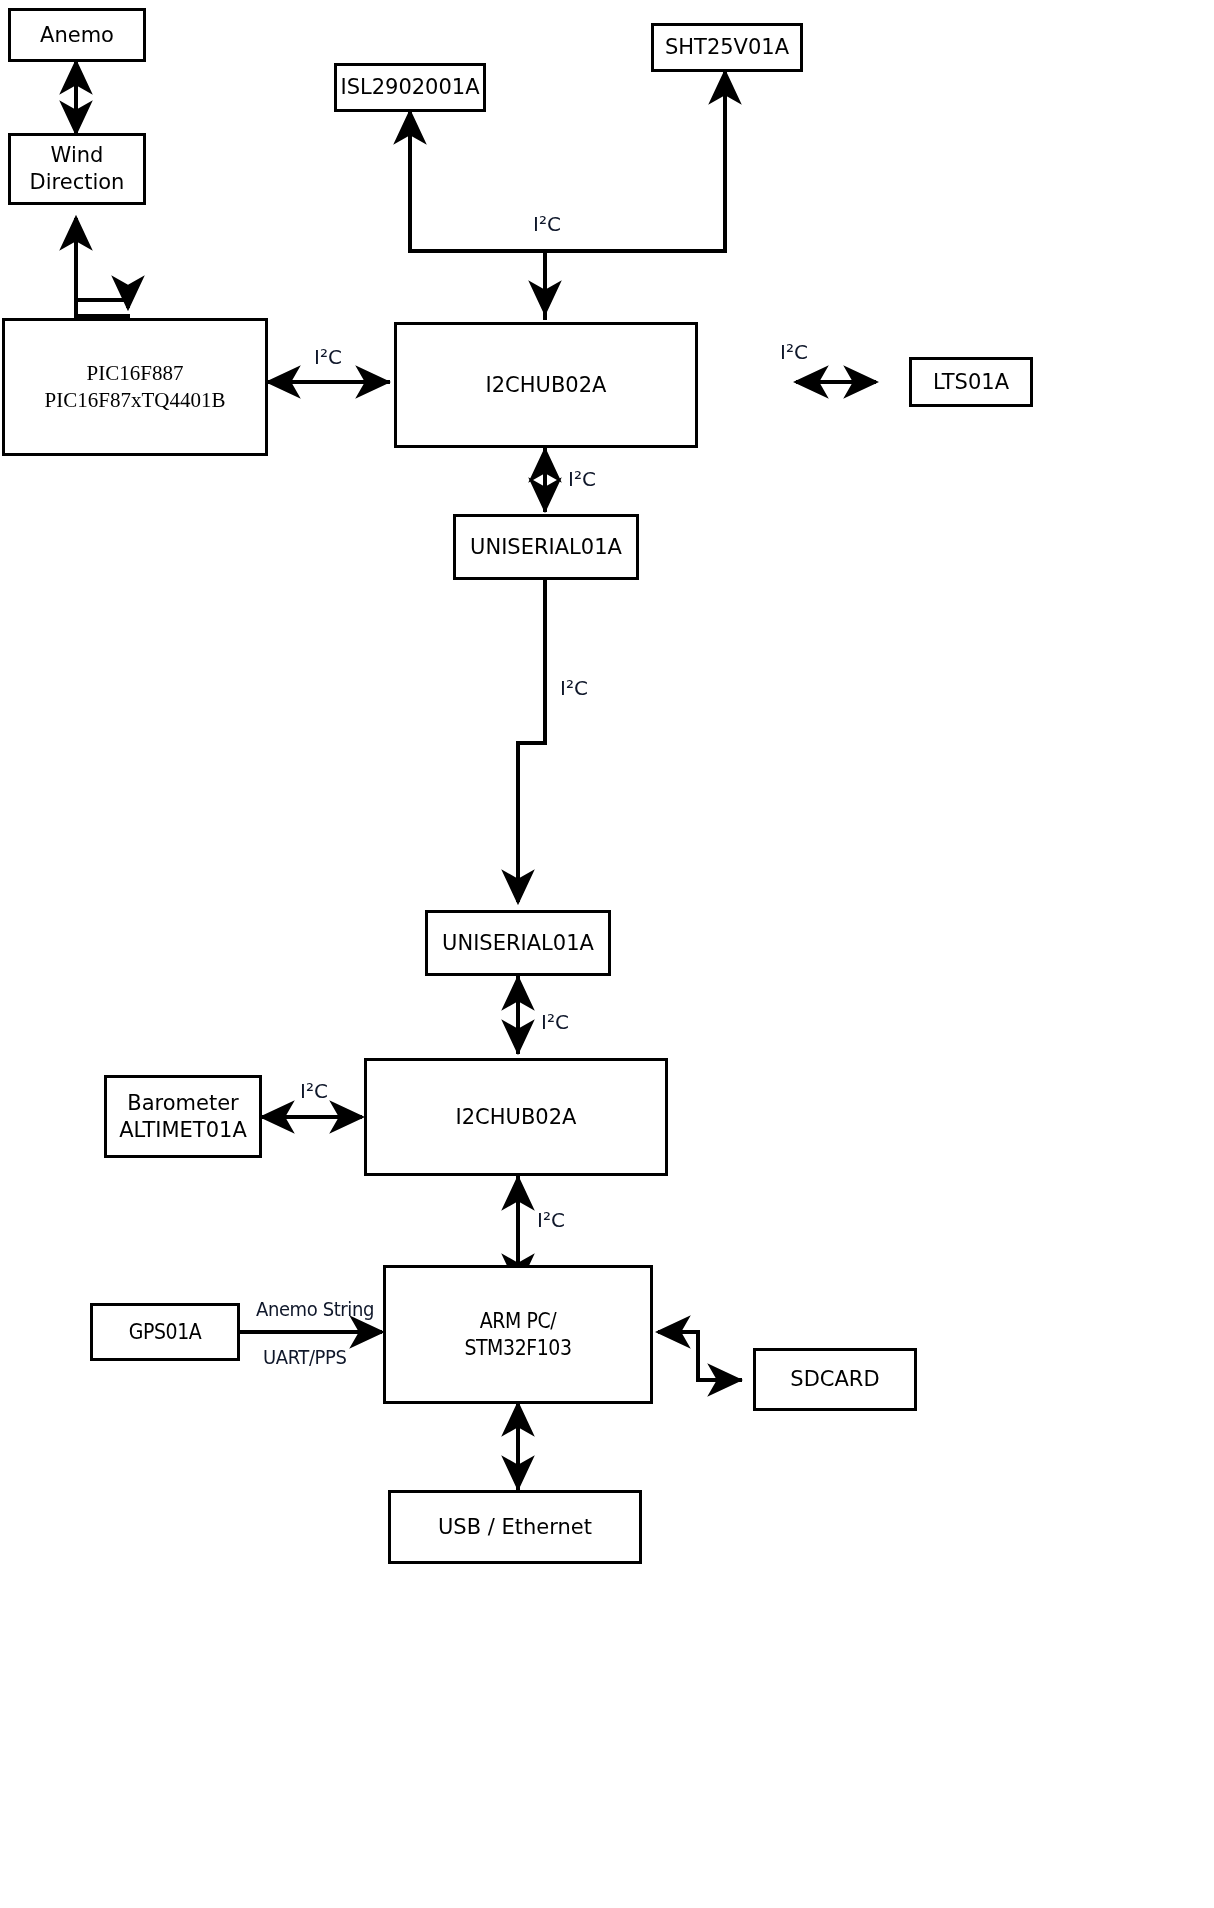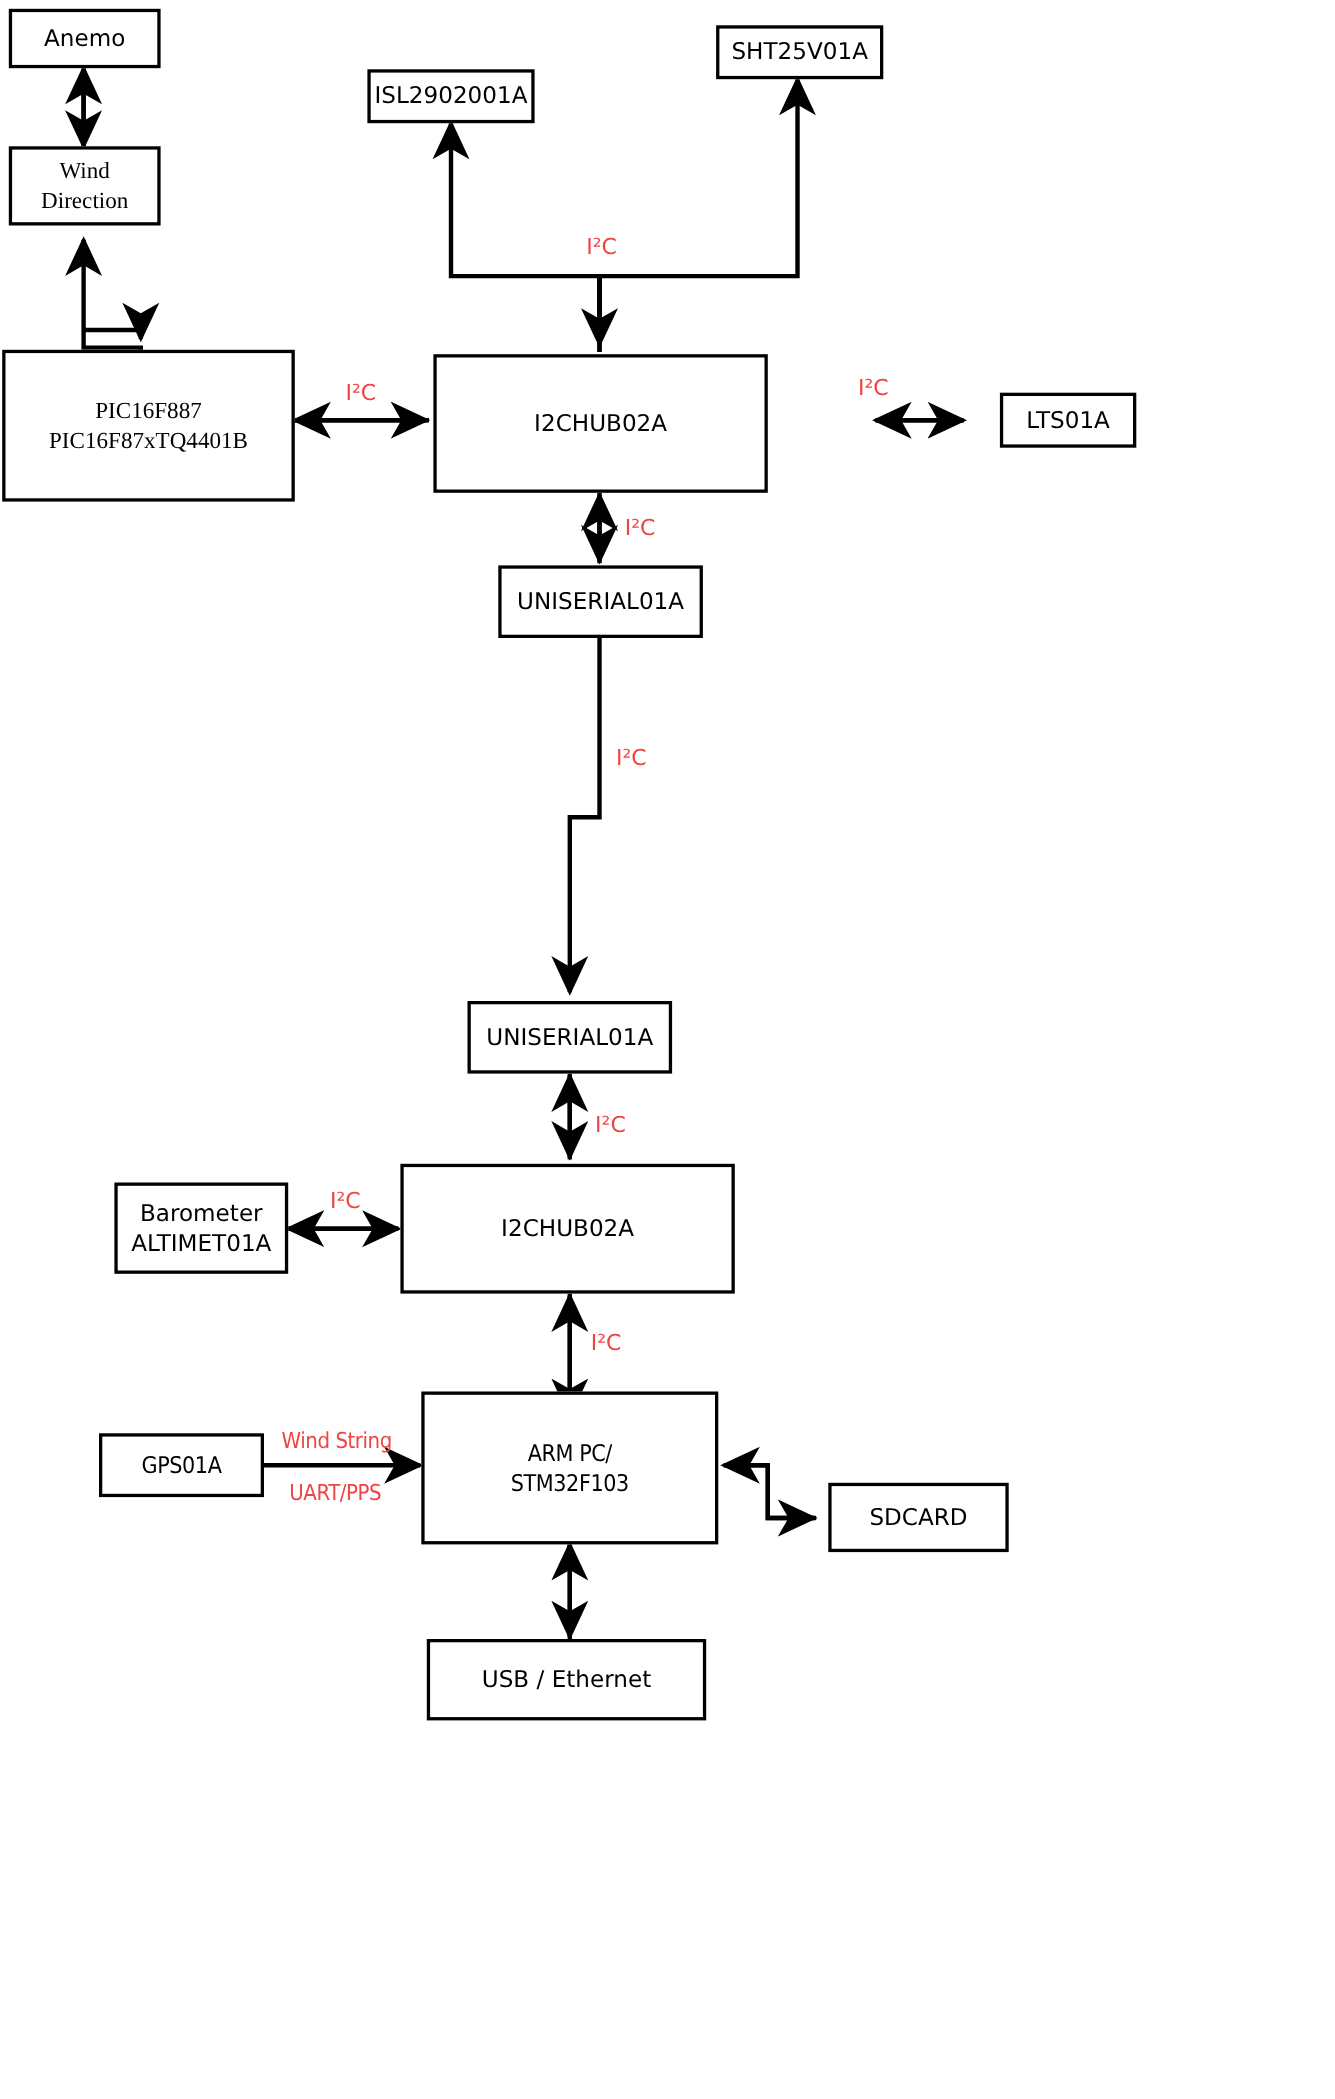--- a/index.html
+++ b/index.html
@@ -20,21 +20,21 @@
     text-align:center;
     line-height:1.28;
     font-size:21px;
     z-index:5;
   }
   .node .lbl{white-space:pre-line;display:block;padding:0 6px;}
 
   .edge-label{
     position:absolute;
     font-size:20px;
-    color:#ef4444;
+    color:#0f172a;
     white-space:nowrap;
     z-index:6;
     background:transparent;
   }
   .narrow{font-stretch:condensed;letter-spacing:-0.4px;}
 </style>
 </head>
 <body>
 
 <div id="canvas">
@@ -87,21 +87,21 @@
 
       <path d="M518,1402 L518,1488"></path>
       <path d="M518,1490 L518,1404"></path>
     </g>
   </svg>
 
   <div class="node" style="left:8px;top:8px;width:138px;height:54px;">
     <span class="lbl">Anemo</span>
   </div>
 
-  <div class="node" style="left:8px;top:133px;width:138px;height:72px;font-family:Liberation Serif, serif;">
+  <div class="node" style="left:8px;top:133px;width:138px;height:72px;">
     <span class="lbl">Wind
 Direction</span>
   </div>
 
   <div class="node" style="left:2px;top:318px;width:266px;height:138px;font-family:Liberation Serif, serif;">
     <span class="lbl">PIC16F887
 PIC16F87xTQ4401B</span>
   </div>
 
   <div class="node" style="left:334px;top:63px;width:152px;height:49px;">
@@ -180,20 +180,20 @@
 
   <div class="edge-label" style="left:300px;top:1079px;">
     <span>I²C</span>
   </div>
 
   <div class="edge-label" style="left:537px;top:1208px;">
     <span>I²C</span>
   </div>
 
   <div class="edge-label narrow" style="left:256px;top:1297px;">
-    <span>Wind String</span>
+    <span>Anemo String</span>
   </div>
 
   <div class="edge-label narrow" style="left:263px;top:1345px;text-align:right;">
     <span>UART/PPS</span>
   </div>
 
 </div>
 
 </body></html>

